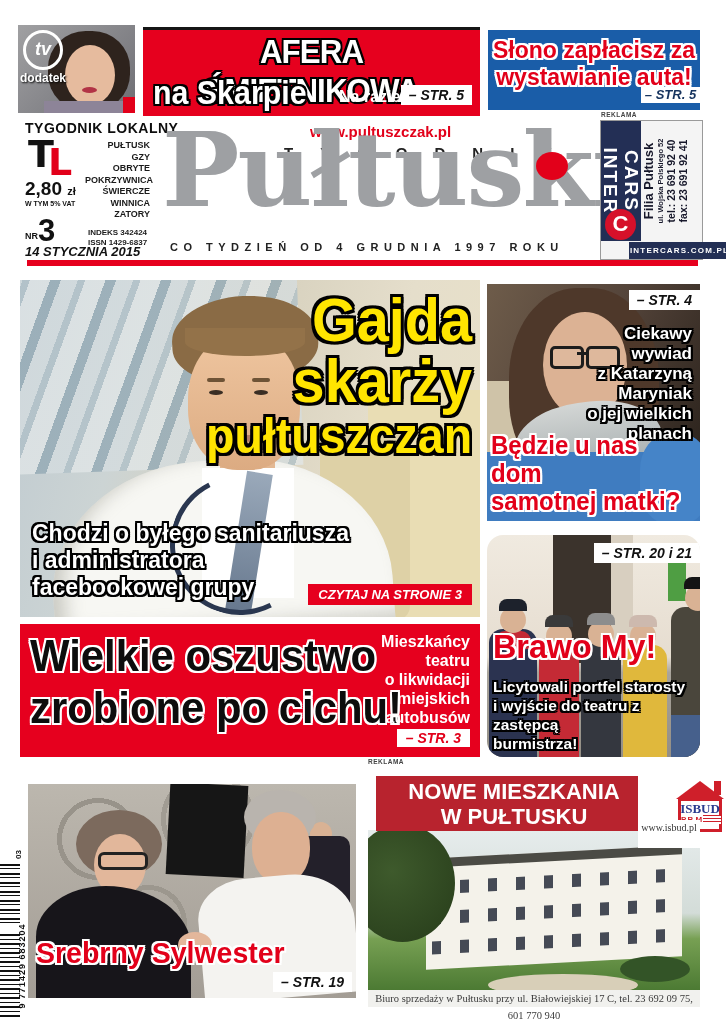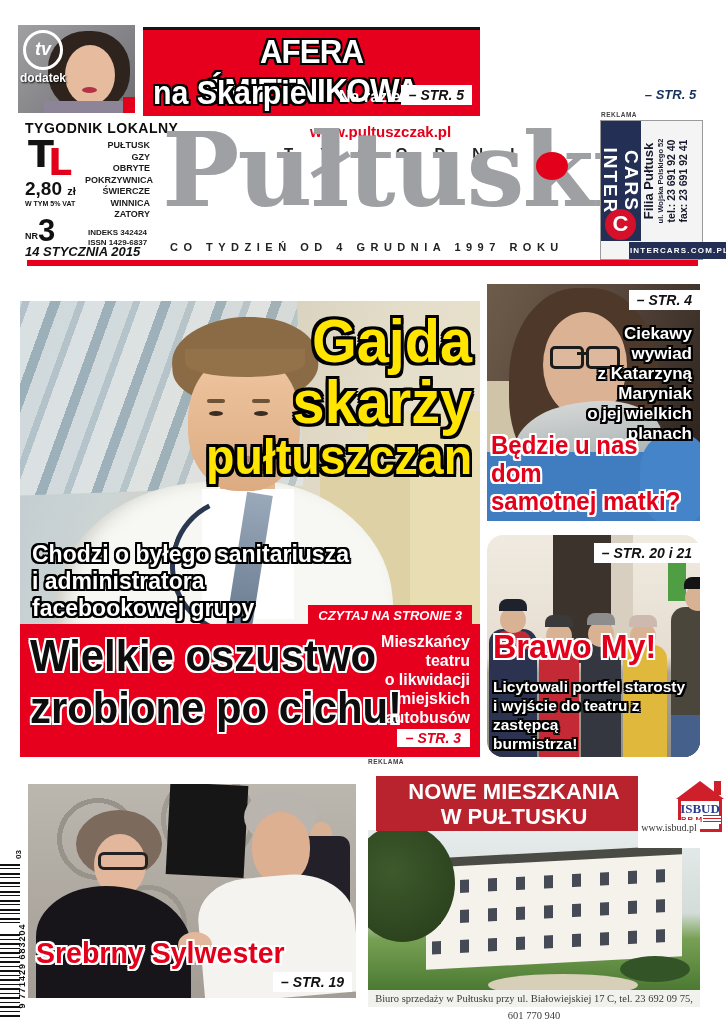--- a/index.html
+++ b/index.html
@@ -75,21 +75,21 @@
         color:#fff;font-weight:bold;font-size:22px;text-align:center;line-height:30px;}
   .ic-contact{position:absolute;left:12px;top:30px;width:116px;height:60px;transform:rotate(-90deg);
               color:#17182b;text-align:center;}
   .ic-contact .l1{font-size:13px;font-weight:bold;display:block;}
   .ic-contact .l2{font-size:7.5px;font-weight:bold;display:block;}
   .ic-contact .l3{font-size:10.5px;font-weight:bold;display:block;}
   .ic-strip{position:absolute;left:0;bottom:0;width:100%;height:17px;background:#232f55;color:#fff;
             font-weight:bold;font-size:8px;letter-spacing:1.2px;text-align:center;line-height:17px;margin-left:28px;}
 
   
-  .doctor{left:20px;top:301px;width:460px;height:337px;overflow:hidden;
+  .doctor{left:20px;top:280px;width:460px;height:337px;overflow:hidden;
           background:linear-gradient(105deg,#bfcad0 0%,#ccd4d4 25%,#d8d2bf 48%,#e5decb 72%,#e9e1c8 100%);}
   .d-rails{position:absolute;left:-20px;top:-10px;width:300px;height:200px;
            background:repeating-linear-gradient(112deg,#8fa6b2 0 10px,#d5dde0 10px 26px,#aebfc7 26px 33px,#e2e7e8 33px 52px);
            opacity:.75;transform:rotate(-2deg);}
   .d-chair{position:absolute;right:-18px;top:110px;width:130px;height:230px;background:#e9ddb4;border-radius:18px;}
   .d-chair2{position:absolute;right:70px;top:150px;width:90px;height:190px;background:#ded1a6;border-radius:14px;}
   .d-coat{position:absolute;left:30px;top:180px;width:340px;height:170px;background:#f7f7f3;
           border-radius:45% 45% 0 0/75% 75% 0 0;transform:rotate(-4deg);
           box-shadow:inset 12px -6px 18px rgba(150,150,140,.45);}
   .d-shirt{position:absolute;left:182px;top:188px;width:92px;height:130px;background:#ffffff;}
@@ -244,20 +244,24 @@
     <div class="tv-corner"></div>
   </div>
 
   <div class="abs afera-box">
     <div class="afera-l1 ob2">AFERA ŚMIETNIKOWA</div>
     <div class="afera-l2 ob2">na Skarpie</div>
     <div class="afera-sub">Na razie chaos</div>
     <div class="afera-str str-box">– STR. 5</div>
   </div>
 
+  <div class="abs slono-box">
+    <span class="slono-line ow2">Słono zapłacisz za</span>
+    <span class="slono-line ow2">wystawianie auta!</span>
+  </div>
   <div class="abs slono-str">– STR. 5</div>
 
   <div class="abs mh-local">TYGODNIK LOKALNY</div>
   <div class="abs tl-t">T</div>
   <div class="abs tl-l">L</div>
   <div class="abs mh-price"><span>2,80</span> <small>zł</small></div>
   <div class="abs mh-vat">W TYM 5% VAT</div>
   <div class="abs mh-nr">NR</div>
   <div class="abs mh-issue">3</div>
   <div class="abs mh-towns">

